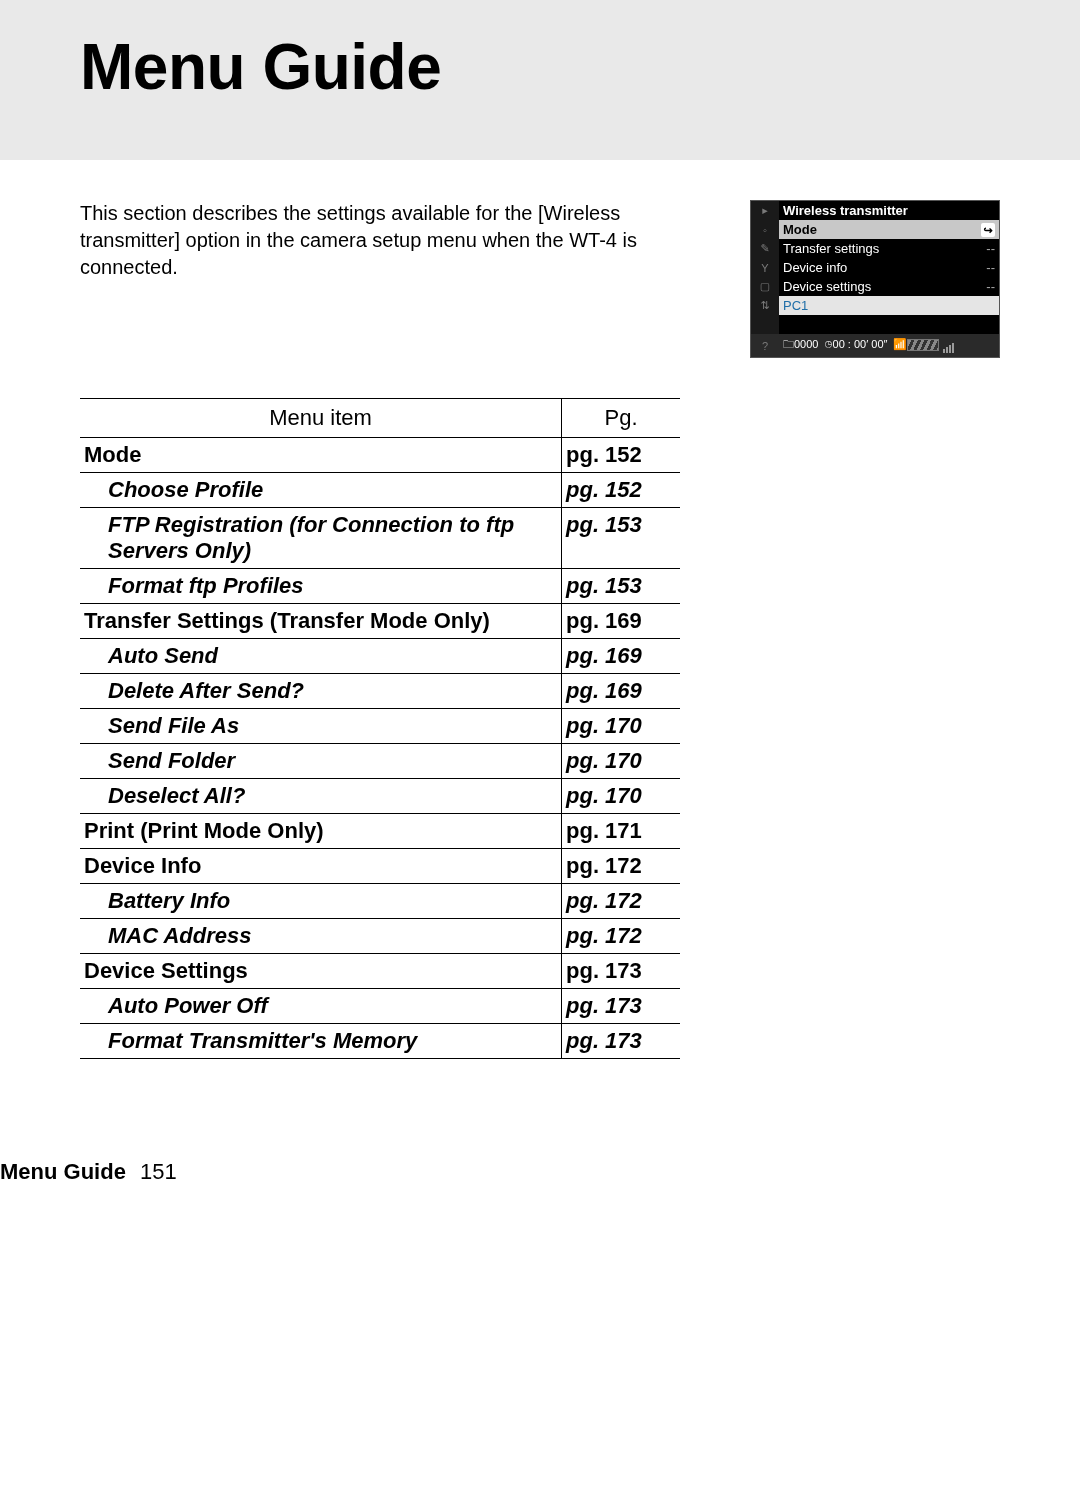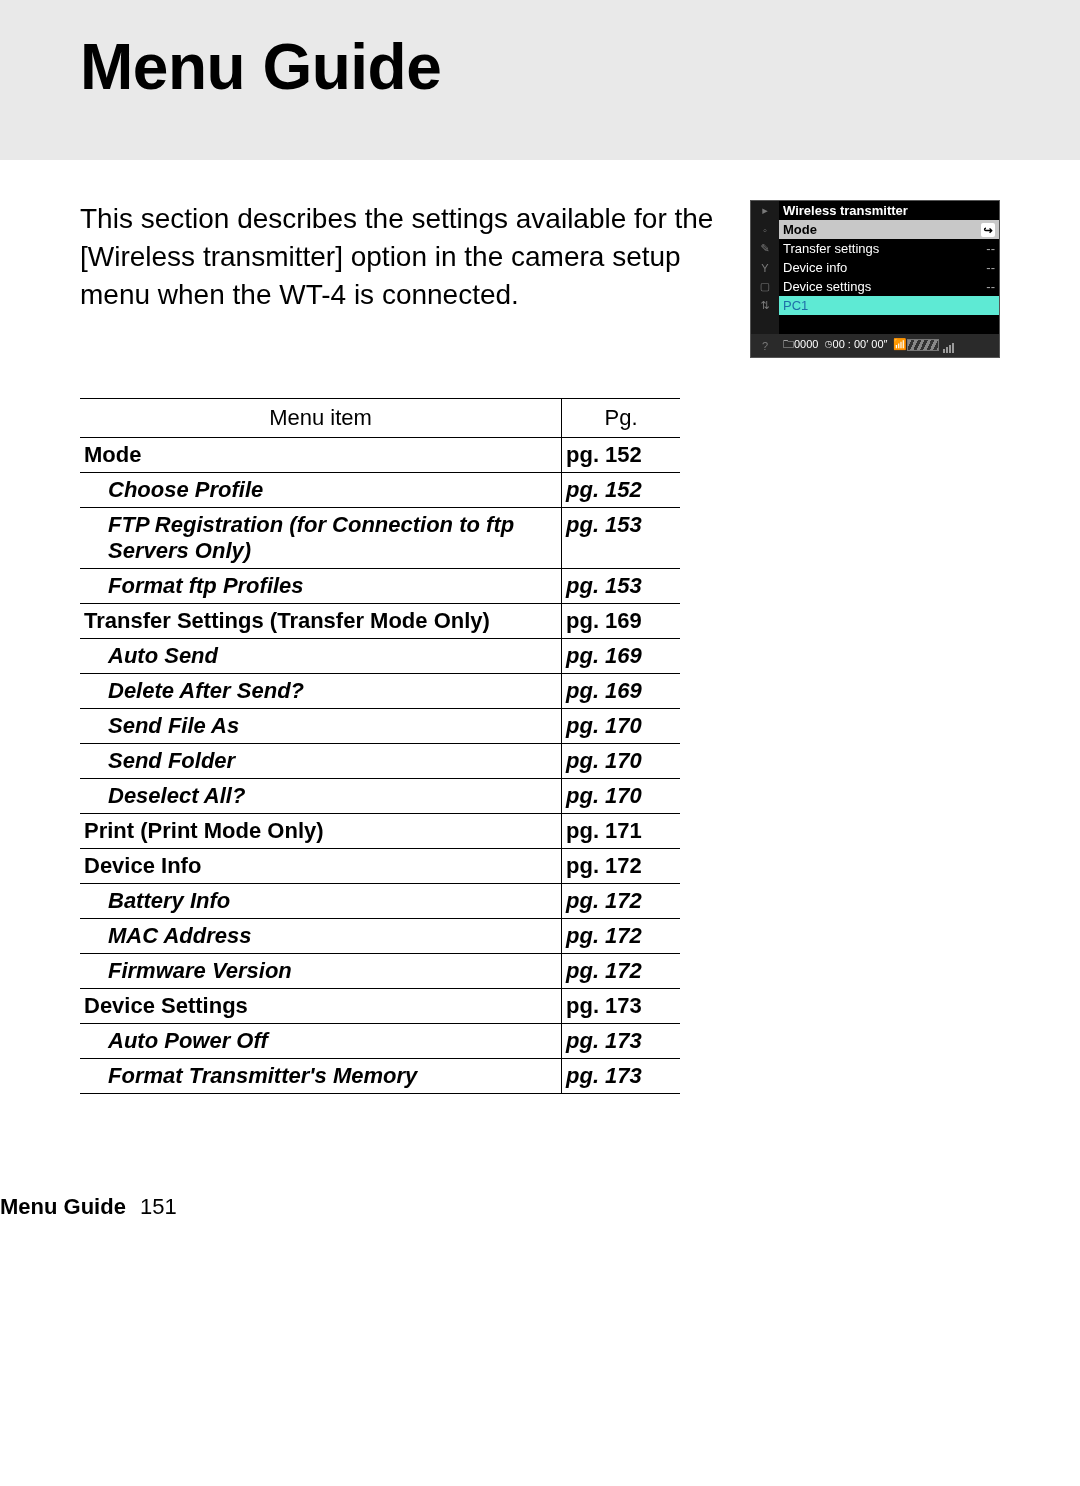--- a/index.html
+++ b/index.html
@@ -26,40 +26,40 @@
     padding: 40px 80px 30px 80px;
     position: relative;
   }
   .top-row {
     display: flex;
     gap: 30px;
     align-items: flex-start;
   }
   .intro {
     flex: 1;
-    font-size: 28px;
+    font-size: 20px;
     line-height: 1.35;
   }
   
   .cam {
     width: 250px;
     background: #000;
     color: #fff;
     font-family: Arial, sans-serif;
     font-size: 13px;
     border: 1px solid #555;
     box-sizing: border-box;
   }
   .cam table { border-collapse: collapse; width: 100%; }
   .cam td { padding: 2px 4px; vertical-align: middle; }
   .icon-col { width: 20px; text-align: center; background:#1a1a1a; color:#7a7a7a; font-size:11px; }
   .cam-title { font-weight: bold; font-size: 13px; }
   .cam-sel { background: #c8c8c8; color:#000; font-weight: bold; }
   .cam-val { text-align: right; color:#aaa; padding-right:4px; }
-  .cam-pc1 { color: #1f6ea8; background:#5eead4; }
+  .cam-pc1 { color: #1f6ea8; background:#e5e5e5; }
   .cam-status td { background:#2a2a2a; font-size:11px; }
   .sig-icon { display:inline-block; }
   .stripes {
     display:inline-block; width:30px; height:10px;
     background: repeating-linear-gradient(115deg,#888 0 3px,#333 3px 6px);
     border:1px solid #777;
     vertical-align:middle;
   }
   .bars {
     display:inline-block; vertical-align:bottom;
@@ -228,24 +228,20 @@
           <td class="col-pg">pg. 172</td>
         </tr>
         <tr class="sub">
           <td class="col-name">Battery Info</td>
           <td class="col-pg">pg. 172</td>
         </tr>
         <tr class="sub">
           <td class="col-name">MAC Address</td>
           <td class="col-pg">pg. 172</td>
         </tr>
-        <tr class="sub">
-          <td class="col-name">Firmware Version</td>
-          <td class="col-pg">pg. 172</td>
-        </tr>
         <tr class="cat">
           <td class="col-name">Device Settings</td>
           <td class="col-pg">pg. 173</td>
         </tr>
         <tr class="sub">
           <td class="col-name">Auto Power Off</td>
           <td class="col-pg">pg. 173</td>
         </tr>
         <tr class="sub">
           <td class="col-name">Format Transmitter's Memory</td>

